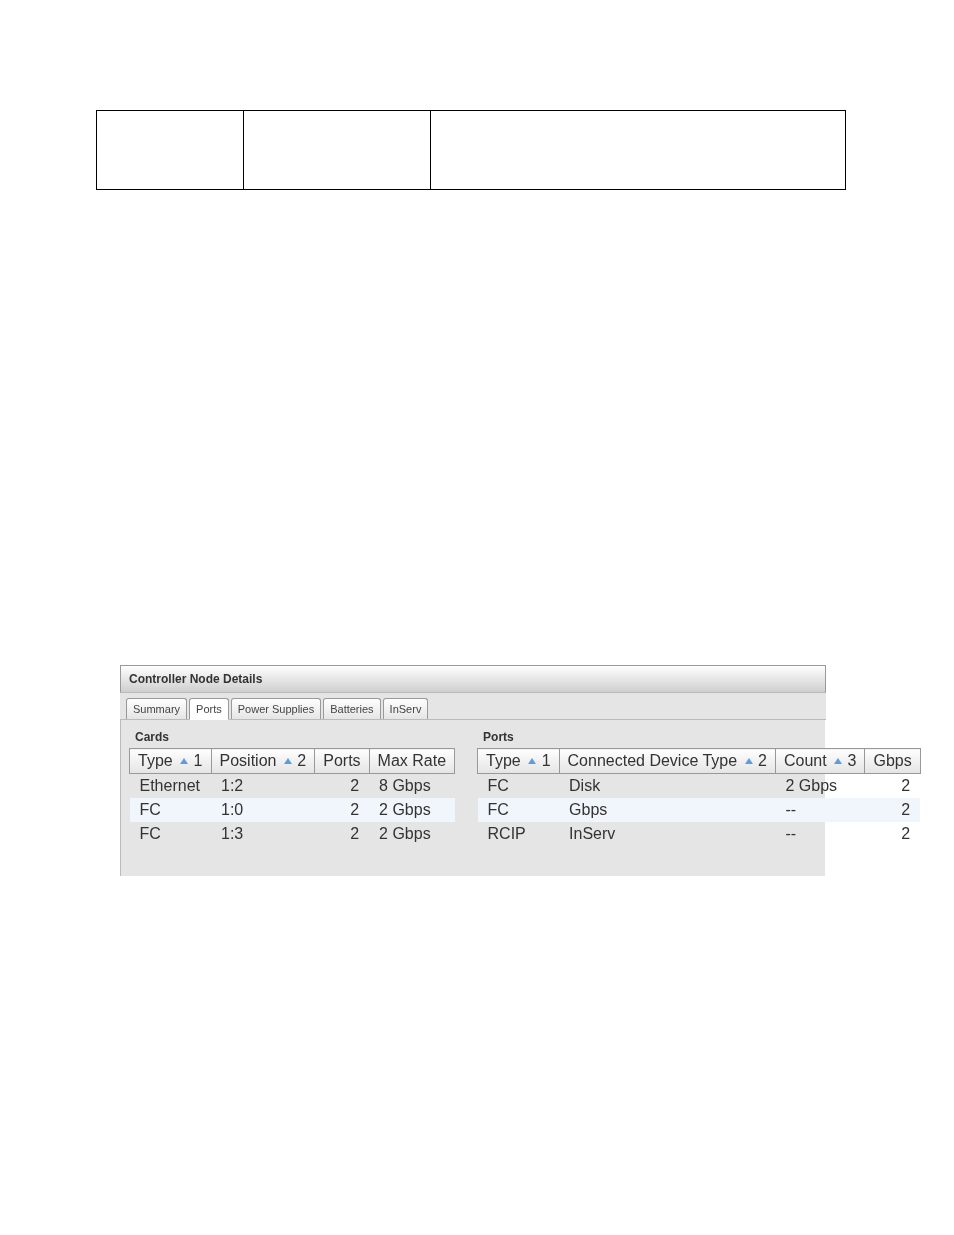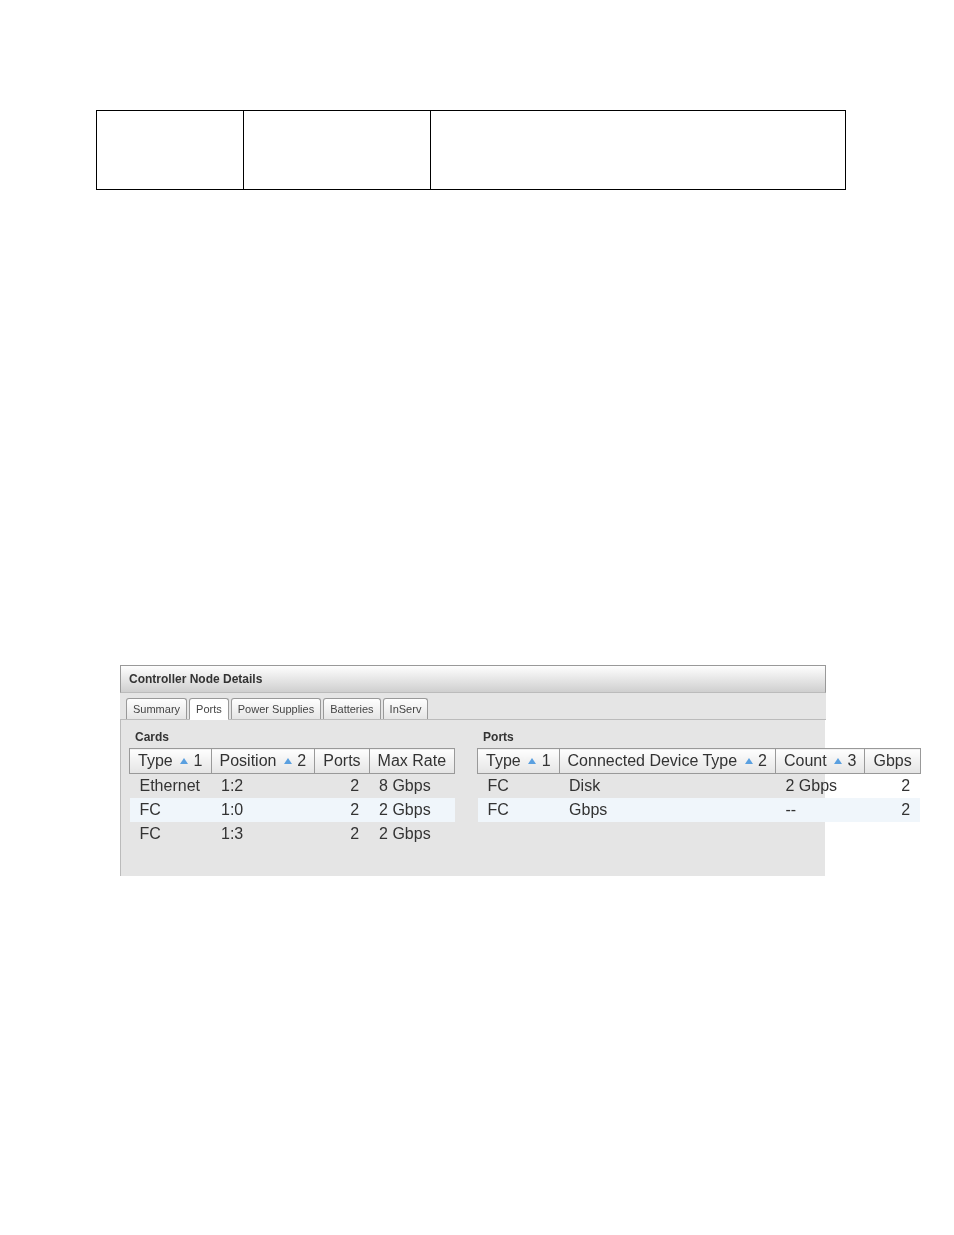--- a/index.html
+++ b/index.html
@@ -250,20 +250,26 @@
                 <td>Disk</td>
                 <td>2 Gbps</td>
                 <td class="num">2</td>
               </tr>
               <tr>
                 <td>FC</td>
                 <td>Gbps</td>
                 <td>--</td>
                 <td class="num">2</td>
               </tr>
+              <tr>
+                <td>RCIP</td>
+                <td>InServ</td>
+                <td>--</td>
+                <td class="num">2</td>
+              </tr>
             </tbody>
           </table>
         </div>
       </div>
     </div>
   </div>
 
 </div>
 
 </body></html>

